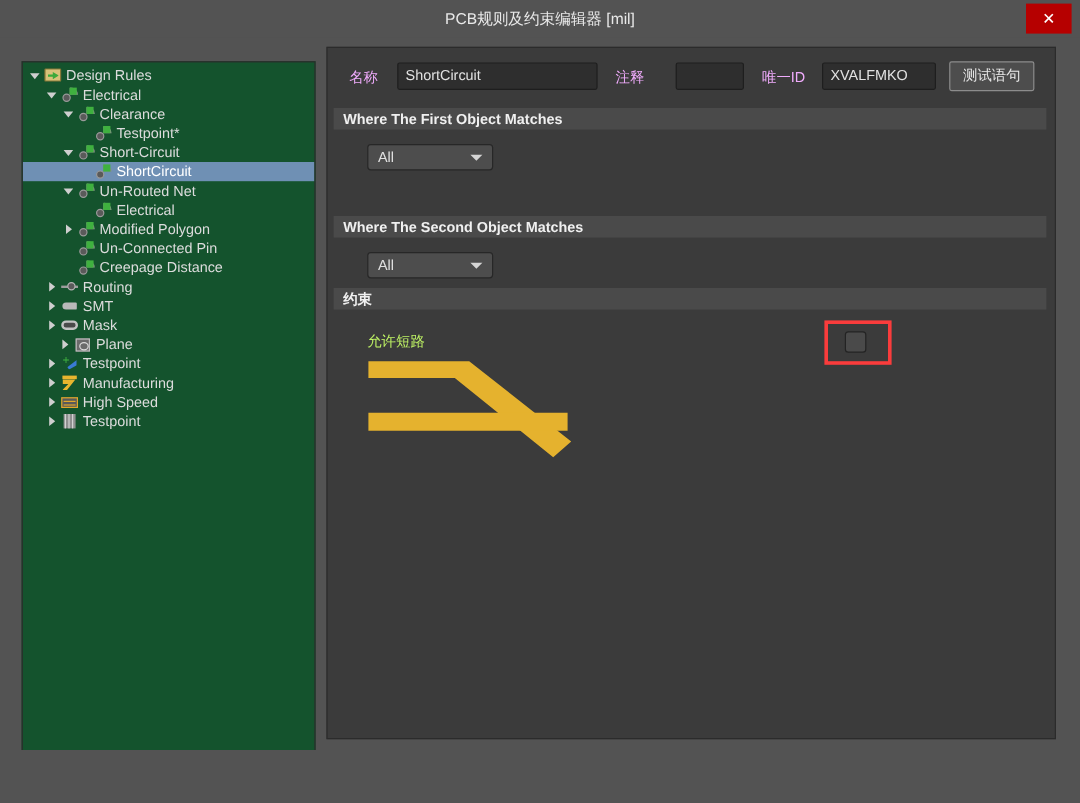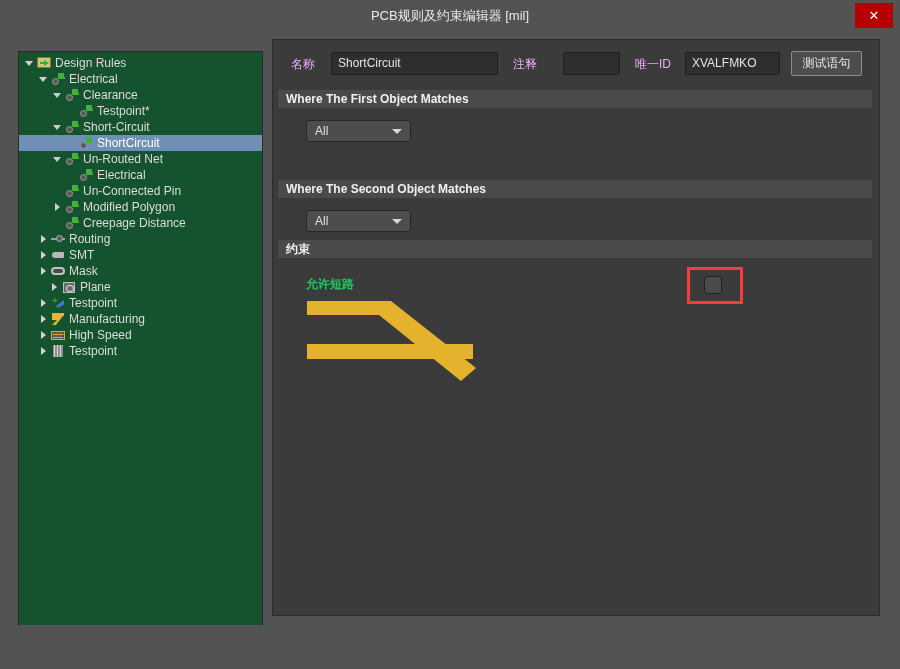--- a/index.html
+++ b/index.html
@@ -244,21 +244,21 @@
     width: 0; height: 0;
     border-left: 5px solid transparent;
     border-right: 5px solid transparent;
     border-top: 5px solid #d5d5d5;
   }
   #combo1 { left: 33px; top: 80px; }
   #combo2 { left: 33px; top: 170px; }
 
   #constraint-label {
     position: absolute; left: 33px; top: 236px;
-    font-size: 12px; color: #22c55e; font-weight: bold;
+    font-size: 12px; color: #bef264;
   }
   #checkbox-highlight {
     position: absolute; left: 414px; top: 227px; width: 56px; height: 37px;
     border: 3px solid #fa3c3c;
   }
   #short-checkbox {
     position: absolute; left: 431px; top: 236px; width: 18px; height: 18px;
     background: #4a4a4a; border: 1px solid #232323; border-radius: 3px;
     cursor: pointer;
   }
@@ -314,30 +314,30 @@
       <div class="tree-row" style="padding-left: 32px; margin-top: 0px;"><span class="tw down"></span><span class="ticon"><span class="ic-elec">
             <span class="pad"></span>
             <span class="grn"></span>
             <span class="dot"></span>
           </span></span><span class="tree-label">Un-Routed Net</span></div>
       <div class="tree-row" style="padding-left: 46px; margin-top: 0px;"><span class="tw"></span><span class="ticon"><span class="ic-elec">
             <span class="pad"></span>
             <span class="grn"></span>
             <span class="dot"></span>
           </span></span><span class="tree-label">Electrical</span></div>
+      <div class="tree-row" style="padding-left: 32px; margin-top: 0px;"><span class="tw right"></span><span class="ticon"><span class="ic-elec">
+            <span class="pad"></span>
+            <span class="grn"></span>
+            <span class="dot"></span>
+          </span></span><span class="tree-label">Modified Polygon</span></div>
       <div class="tree-row" style="padding-left: 32px; margin-top: 0px;"><span class="tw"></span><span class="ticon"><span class="ic-elec">
             <span class="pad"></span>
             <span class="grn"></span>
             <span class="dot"></span>
           </span></span><span class="tree-label">Un-Connected Pin</span></div>
-      <div class="tree-row" style="padding-left: 32px; margin-top: 0px;"><span class="tw right"></span><span class="ticon"><span class="ic-elec">
-            <span class="pad"></span>
-            <span class="grn"></span>
-            <span class="dot"></span>
-          </span></span><span class="tree-label">Modified Polygon</span></div>
       <div class="tree-row" style="padding-left: 32px; margin-top: 0px;"><span class="tw"></span><span class="ticon"><span class="ic-elec">
             <span class="pad"></span>
             <span class="grn"></span>
             <span class="dot"></span>
           </span></span><span class="tree-label">Creepage Distance</span></div>
       <div class="tree-row" style="padding-left: 18px; margin-top: 0px;"><span class="tw right"></span><span class="ticon"><span class="ic-rout"></span></span><span class="tree-label">Routing</span></div>
       <div class="tree-row" style="padding-left: 18px; margin-top: 0px;"><span class="tw right"></span><span class="ticon"><span class="ic-smt"></span></span><span class="tree-label">SMT</span></div>
       <div class="tree-row" style="padding-left: 18px; margin-top: 0px;"><span class="tw right"></span><span class="ticon"><span class="ic-mask"></span></span><span class="tree-label">Mask</span></div>
       <div class="tree-row" style="padding-left: 29px; margin-top: 0px;"><span class="tw right"></span><span class="ticon"><span class="ic-plane"></span></span><span class="tree-label">Plane</span></div>
       <div class="tree-row" style="padding-left: 18px; margin-top: 0px;"><span class="tw right"></span><span class="ticon"><span class="ic-test">

